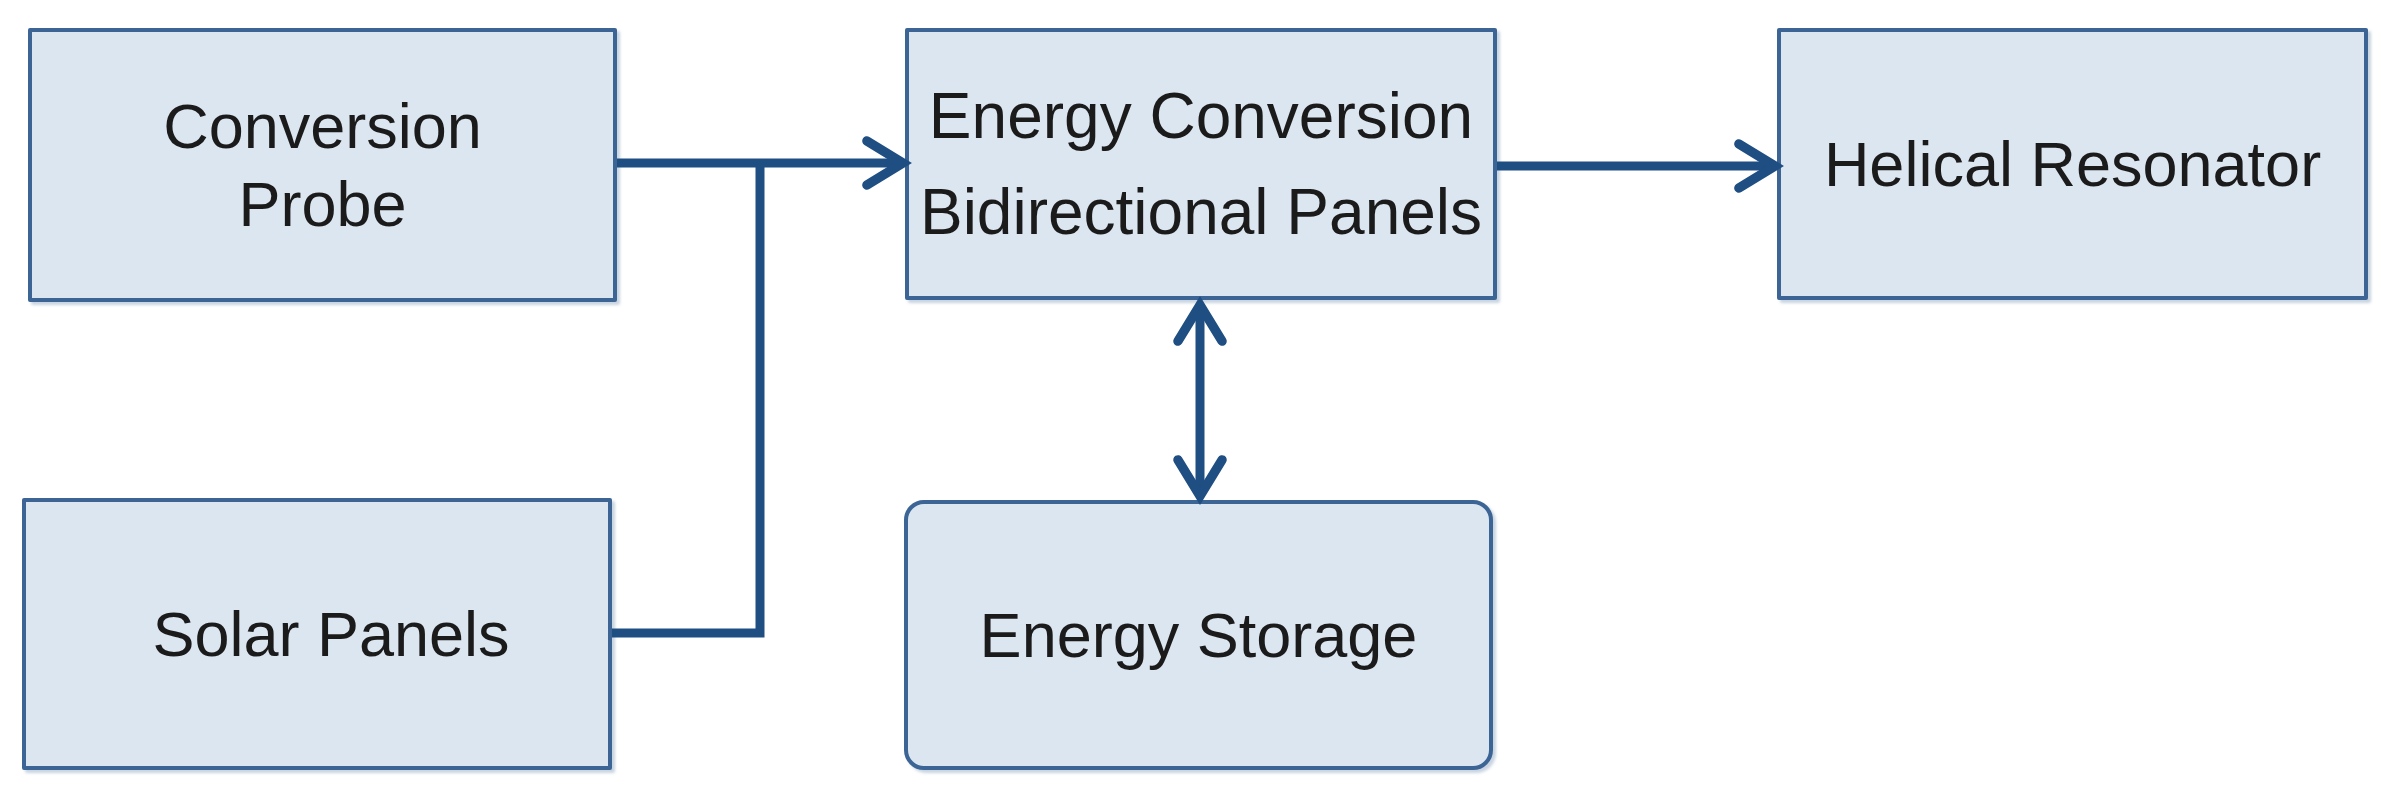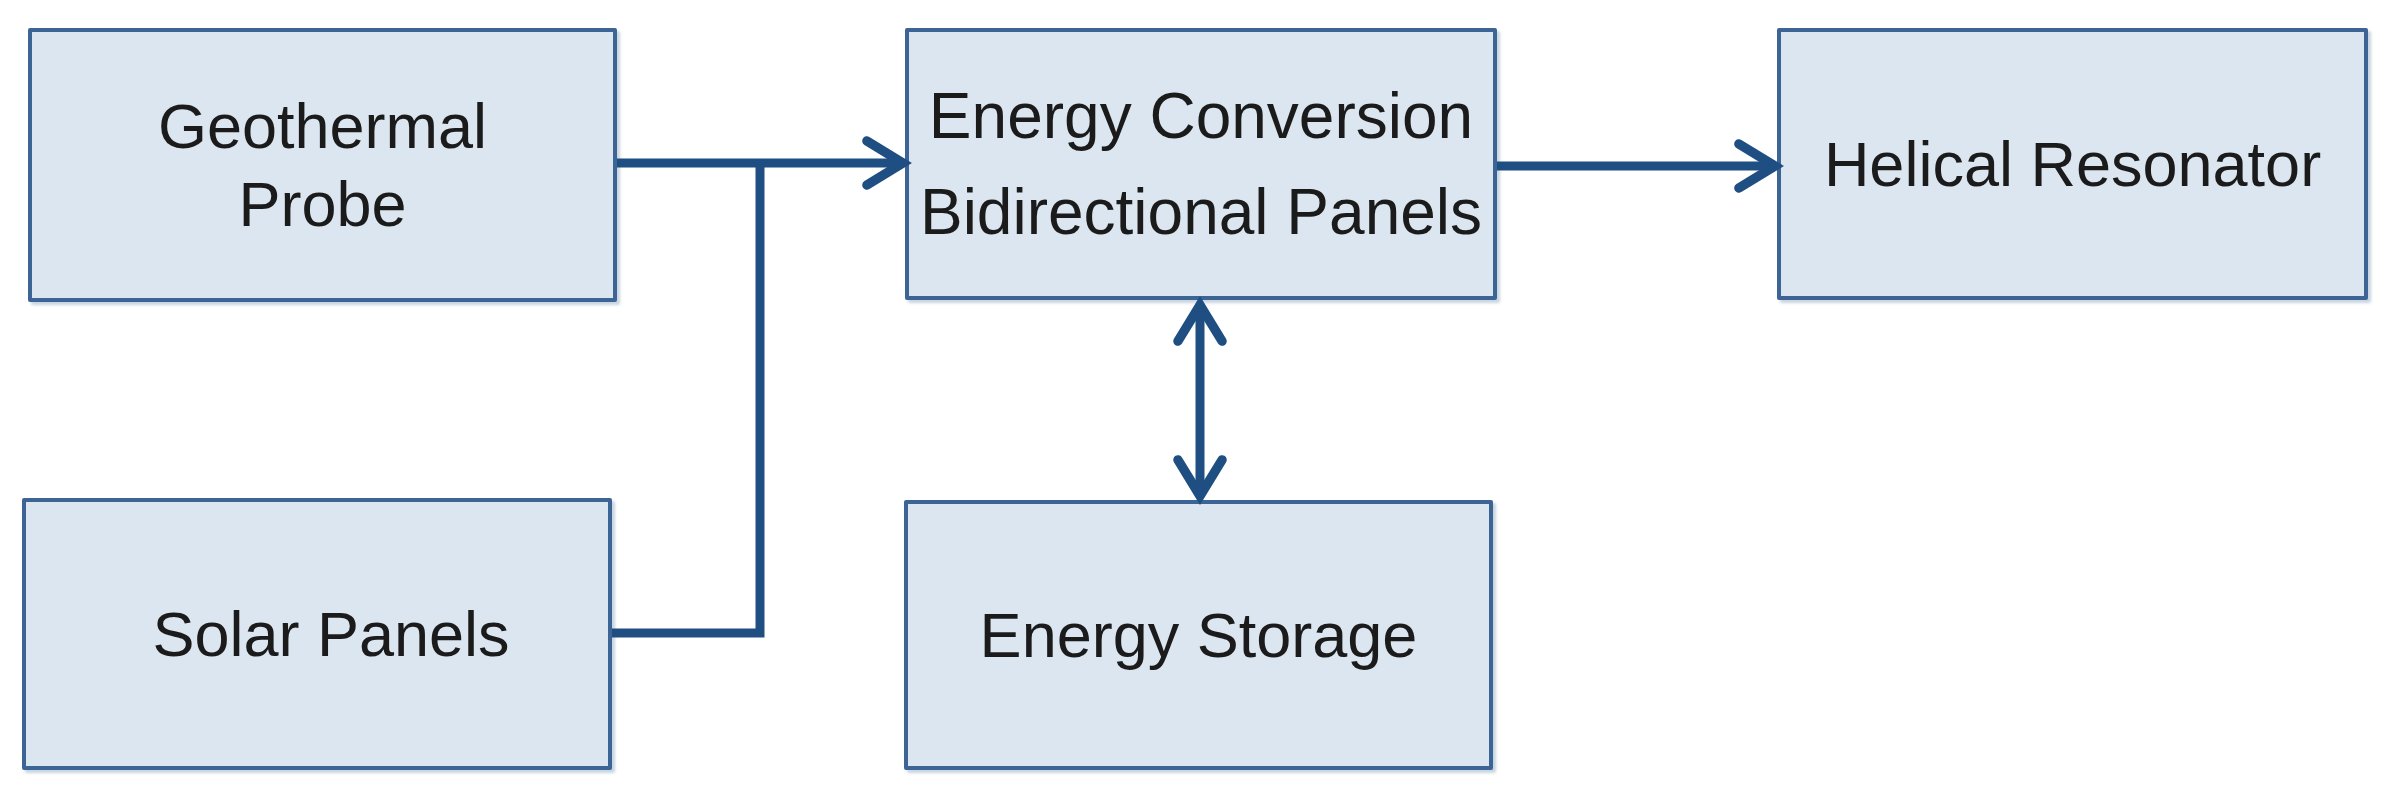--- a/index.html
+++ b/index.html
@@ -34,21 +34,21 @@
     text-align: center;
     color: var(--text, #1b1b1b);
     font-size: 63px;
     line-height: 1.24;
   }
   .node .line { white-space: nowrap; }
   #node-geothermal-probe { left: 28px;   top: 28px;  width: 589px; height: 274px; }
   #node-solar-panels     { left: 22px;   top: 498px; width: 590px; height: 272px; padding-left: 28px; }
   #node-energy-conversion{ left: 905px;  top: 28px;  width: 592px; height: 272px;
                            font-size: 64px; line-height: 1.5; justify-content: center; }
-  #node-energy-storage   { left: 904px;  top: 500px; width: 589px; height: 270px; }
+  #node-energy-storage   { left: 904px;  top: 500px; width: 589px; height: 270px; border-radius: 20px; }
   #node-helical-resonator{ left: 1777px; top: 28px;  width: 591px; height: 272px; }
 
   #connector-layer {
     position: absolute;
     left: 0; top: 0;
     pointer-events: none;
   }
   .connector {
     stroke: var(--connector, #1f4e82);
     stroke-width: 9;
@@ -58,21 +58,21 @@
     stroke: var(--connector, #1f4e82);
     fill: none;
   }
 </style>
 </head>
 <body style="--background: #ffffff; --box-fill: #dce6f1; --box-border: #3c6596; --connector: #1f4e82; --text: #1b1b1b;">
 
 <div id="canvas">
 
   <div class="node" id="node-geothermal-probe">
-    <div class="line">Geothermal</div>
+    <div class="line">Conversion</div>
     <div class="line">Probe</div>
   </div>
 
   <div class="node" id="node-solar-panels">
     <div class="line">Solar Panels</div>
   </div>
 
   <div class="node" id="node-energy-conversion">
     <div class="line">Energy Conversion</div>
     <div class="line">Bidirectional Panels</div>

